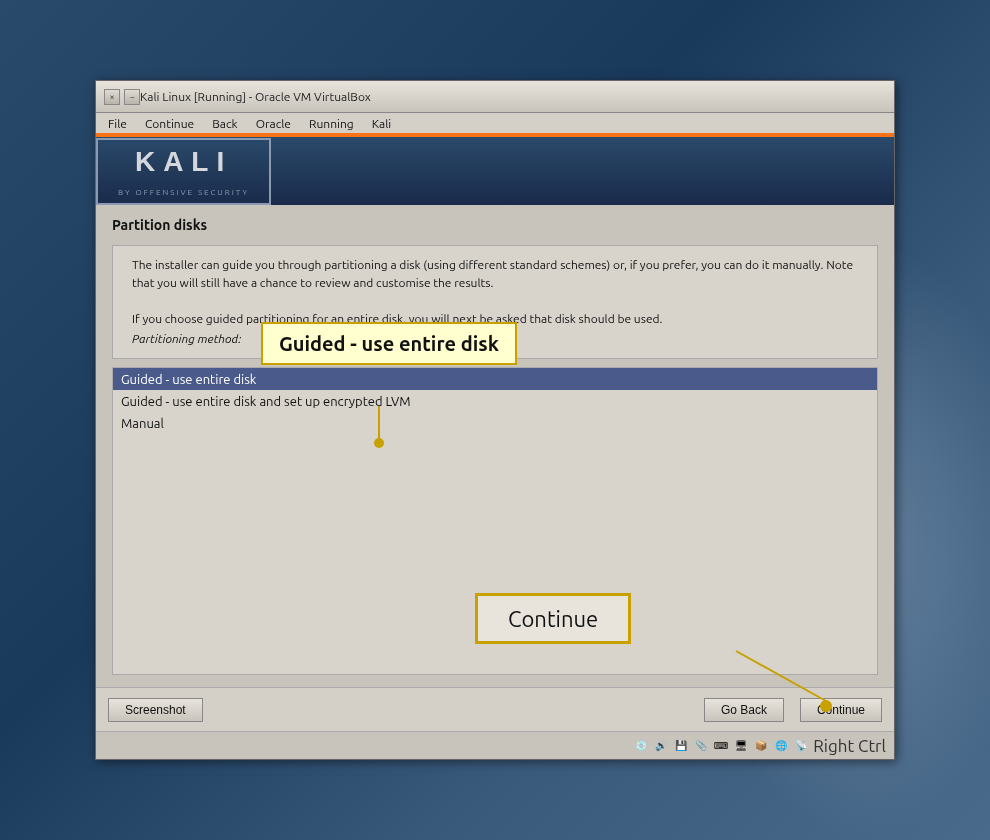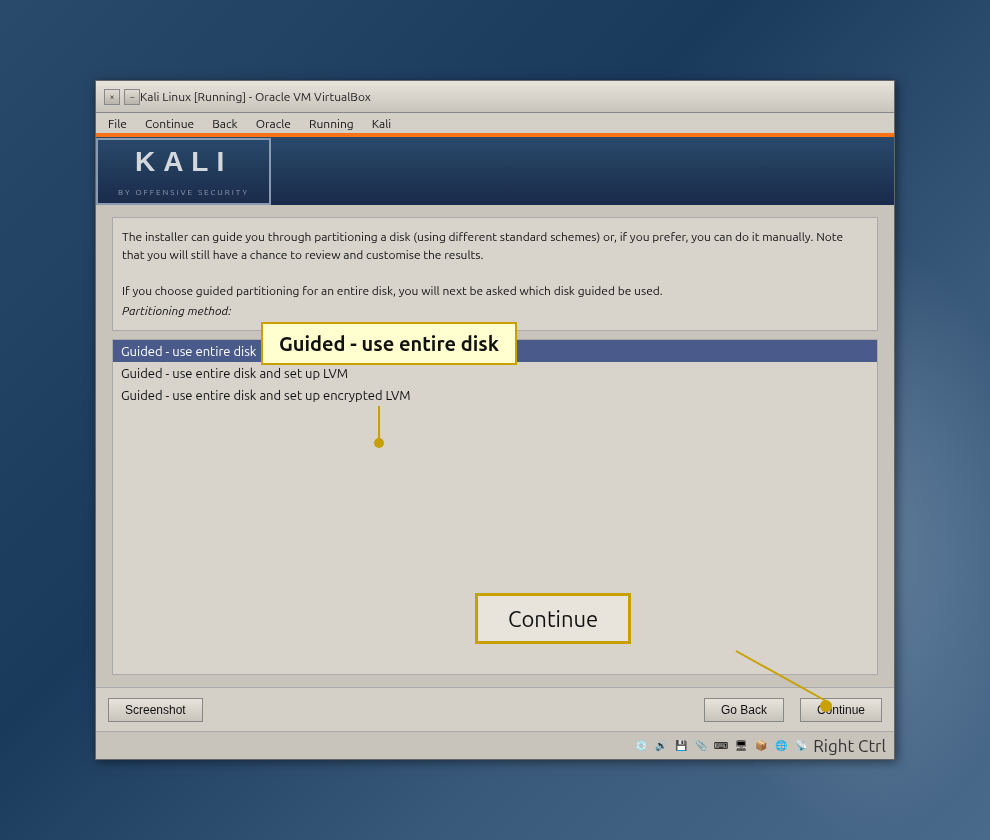--- a/index.html
+++ b/index.html
@@ -145,21 +145,21 @@
       font-size: 14px;
       font-weight: bold;
       color: #111;
       margin-bottom: 4px;
     }
 
     
     .info-panel {
       background: #d8d4cc;
       border: 1px solid #aaa;
-      padding: 10px 9px;
+      padding: 10px 19px;
       font-size: 12px;
       color: #111;
       line-height: 1.5;
     }
 
     .method-label {
       font-style: italic;
       font-size: 12px;
       color: #111;
       margin-top: 2px;
@@ -328,36 +328,37 @@
 
     <div class="kali-header">
       <div class="kali-logo">
         <div class="kali-logo-main">KALI</div>
         <div class="kali-logo-sub">BY OFFENSIVE SECURITY</div>
       </div>
     </div>
 
     <div class="main-content">
 
+      <div class="partition-title">Partition disks</div>
 
       <div class="info-panel">
         <div>The installer can guide you through partitioning a disk (using different standard schemes) or, if you prefer, you can do it manually. Note that you will still have a chance to review and customise the results.</div>
         <br>
-        <div>If you choose guided partitioning for an entire disk, you will next be asked which disk guided be used.</div>
+        <div>If you choose guided partitioning for an entire disk, you will next be asked that disk should be used.</div>
         <div class="method-label">Partitioning method:</div>
       </div>
 
       <div class="callout-overlay">
         <div class="callout-box">Guided - use entire disk</div>
       </div>
 
       <div class="partition-list">
         <div class="partition-list-item selected">Guided - use entire disk</div>
-        <div class="partition-list-item">Guided - use entire disk and set up LVM</div>
         <div class="partition-list-item">Guided - use entire disk and set up encrypted LVM</div>
+        <div class="partition-list-item">Manual</div>
       </div>
 
       <div class="continue-highlight">
         <div class="continue-highlight-box">Continue</div>
       </div>
 
     </div>
 
     <div class="bottom-bar">
       <button class="btn">Screenshot</button>

